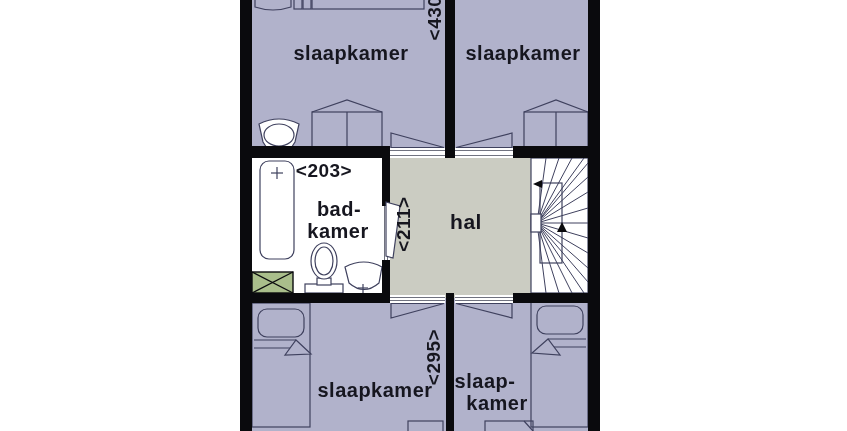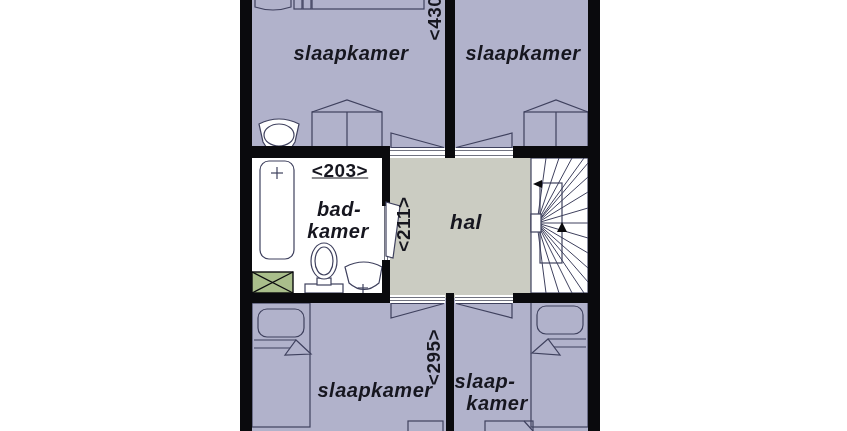--- a/index.html
+++ b/index.html
@@ -2,22 +2,22 @@
 <html style="--background: #ffffff; --bedroom-fill: #b1b2cb; --hall-fill: #cbccc2; --bathroom-fill: #ffffff; --shaft-fill: #a9be8b; --wall: #0a0a0d; --outline: #3f415e; --label: #16161f;"><head>
 <meta charset="utf-8">
 <style>
   html,body{margin:0;padding:0;background:#fff;}
   .stage{position:relative;width:847px;height:431px;overflow:hidden;background:var(--background,#fff);
          font-family:"Liberation Sans",sans-serif;}
   .stage svg{position:absolute;left:0;top:0;}
   .label{position:absolute;transform:translate(-50%,-50%);font-weight:bold;color:var(--label,#16161f);
          white-space:nowrap;line-height:1;}
   .label.rot{transform:translate(-50%,-50%) rotate(-90deg);}
-  .room-label{font-size:20px;letter-spacing:.5px;font-style:italic;}
-  .hal-label{font-size:21px;letter-spacing:.5px;font-style:italic;}
+  .room-label{font-size:20px;letter-spacing:.5px;}
+  .hal-label{font-size:21px;letter-spacing:.5px;}
   .dim-label{font-size:19px;letter-spacing:.5px;}
   .wall{fill:var(--wall,#0a0a0d);}
   .room-bed{fill:var(--bedroom-fill,#b1b2cb);}
   .room-hall{fill:var(--hall-fill,#cbccc2);}
   .room-bath{fill:var(--bathroom-fill,#fff);}
   .shaft{fill:var(--shaft-fill,#a9be8b);stroke:var(--wall,#0a0a0d);stroke-width:1.4;}
   .shaft-x{stroke:var(--wall,#0a0a0d);stroke-width:1.2;}
   .ol{stroke:var(--outline,#3f415e);stroke-width:1.2;fill:none;}
   .olf-white{fill:#fff;stroke:var(--outline,#3f415e);stroke-width:1.2;}
   .olf-room{fill:var(--bedroom-fill,#b1b2cb);stroke:var(--outline,#3f415e);stroke-width:1.2;}
@@ -185,21 +185,21 @@
         <line class="sill" x1="384.5" y1="206" x2="384.5" y2="260"></line>
         <line class="sill" x1="387.5" y1="206" x2="387.5" y2="260"></line>
         <polygon class="olf-white" points="386,202 400,206 393,258 386,256"></polygon>
       </g>
     </g>
   </svg>
 
   <div class="label room-label" style="left:351px;top:53px;">slaapkamer</div>
   <div class="label room-label" style="left:523px;top:53px;">slaapkamer</div>
   <div class="label dim-label rot" style="left:434px;top:18px;">&lt;430</div>
-  <div class="label dim-label" style="left:340px;top:170px;text-decoration:underline;">&lt;203&gt;</div>
+  <div class="label dim-label" style="left:324px;top:170px;">&lt;203&gt;</div>
   <div class="label room-label" style="left:339px;top:209px;">bad-</div>
   <div class="label room-label" style="left:338px;top:231px;">kamer</div>
   <div class="label hal-label" style="left:466px;top:221px;">hal</div>
   <div class="label dim-label rot" style="left:403px;top:224px;">&lt;211&gt;</div>
   <div class="label dim-label rot" style="left:433px;top:357px;">&lt;295&gt;</div>
   <div class="label room-label" style="left:375px;top:390px;">slaapkamer</div>
   <div class="label room-label" style="left:485px;top:381px;">slaap-</div>
   <div class="label room-label" style="left:497px;top:403px;">kamer</div>
 </div>
 

